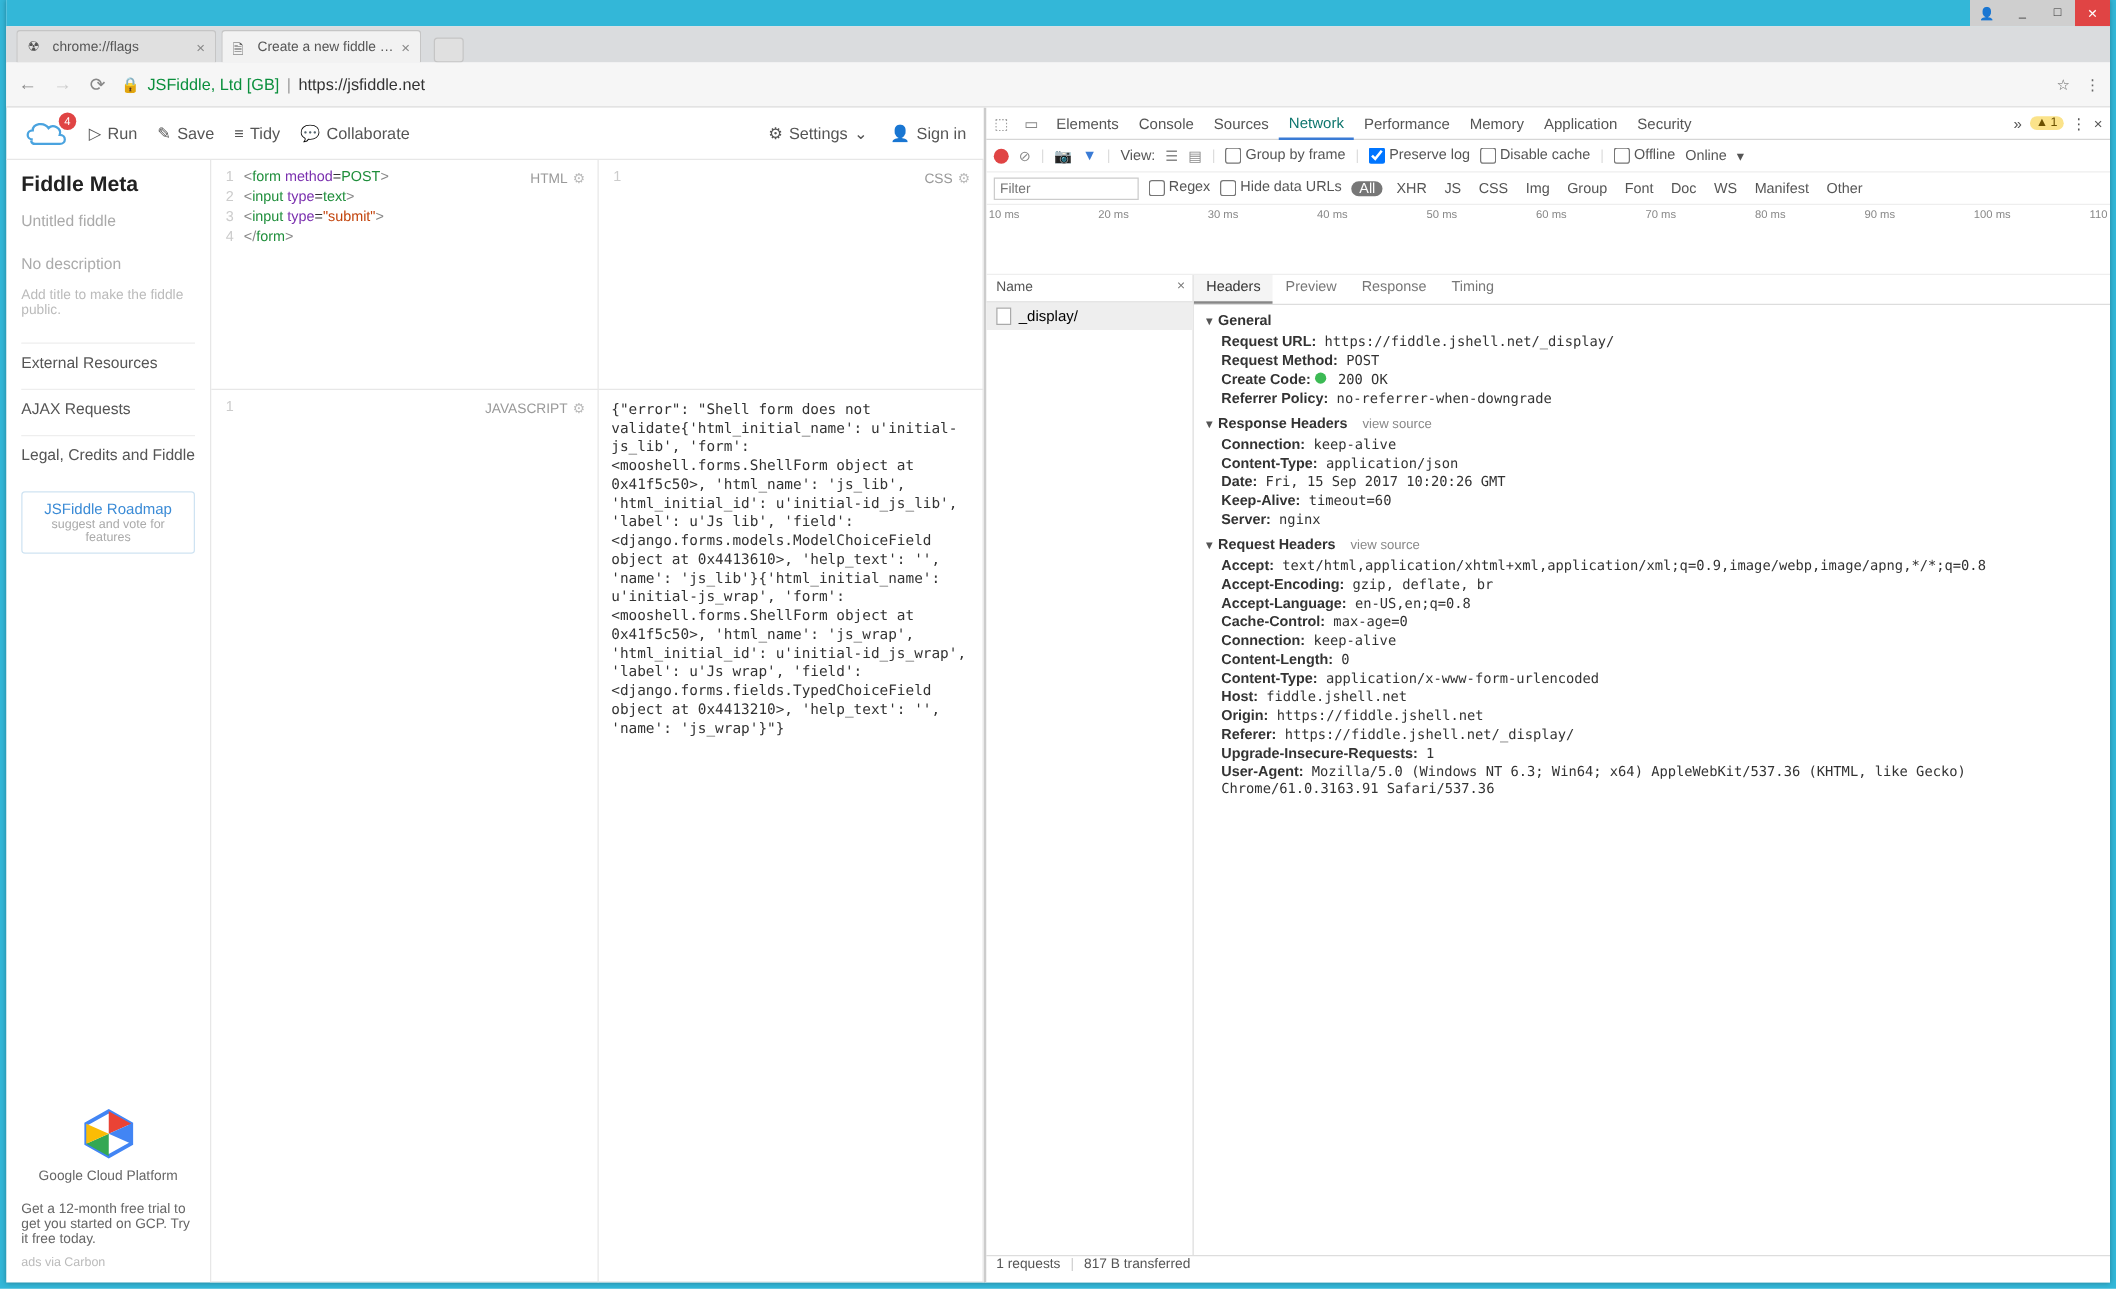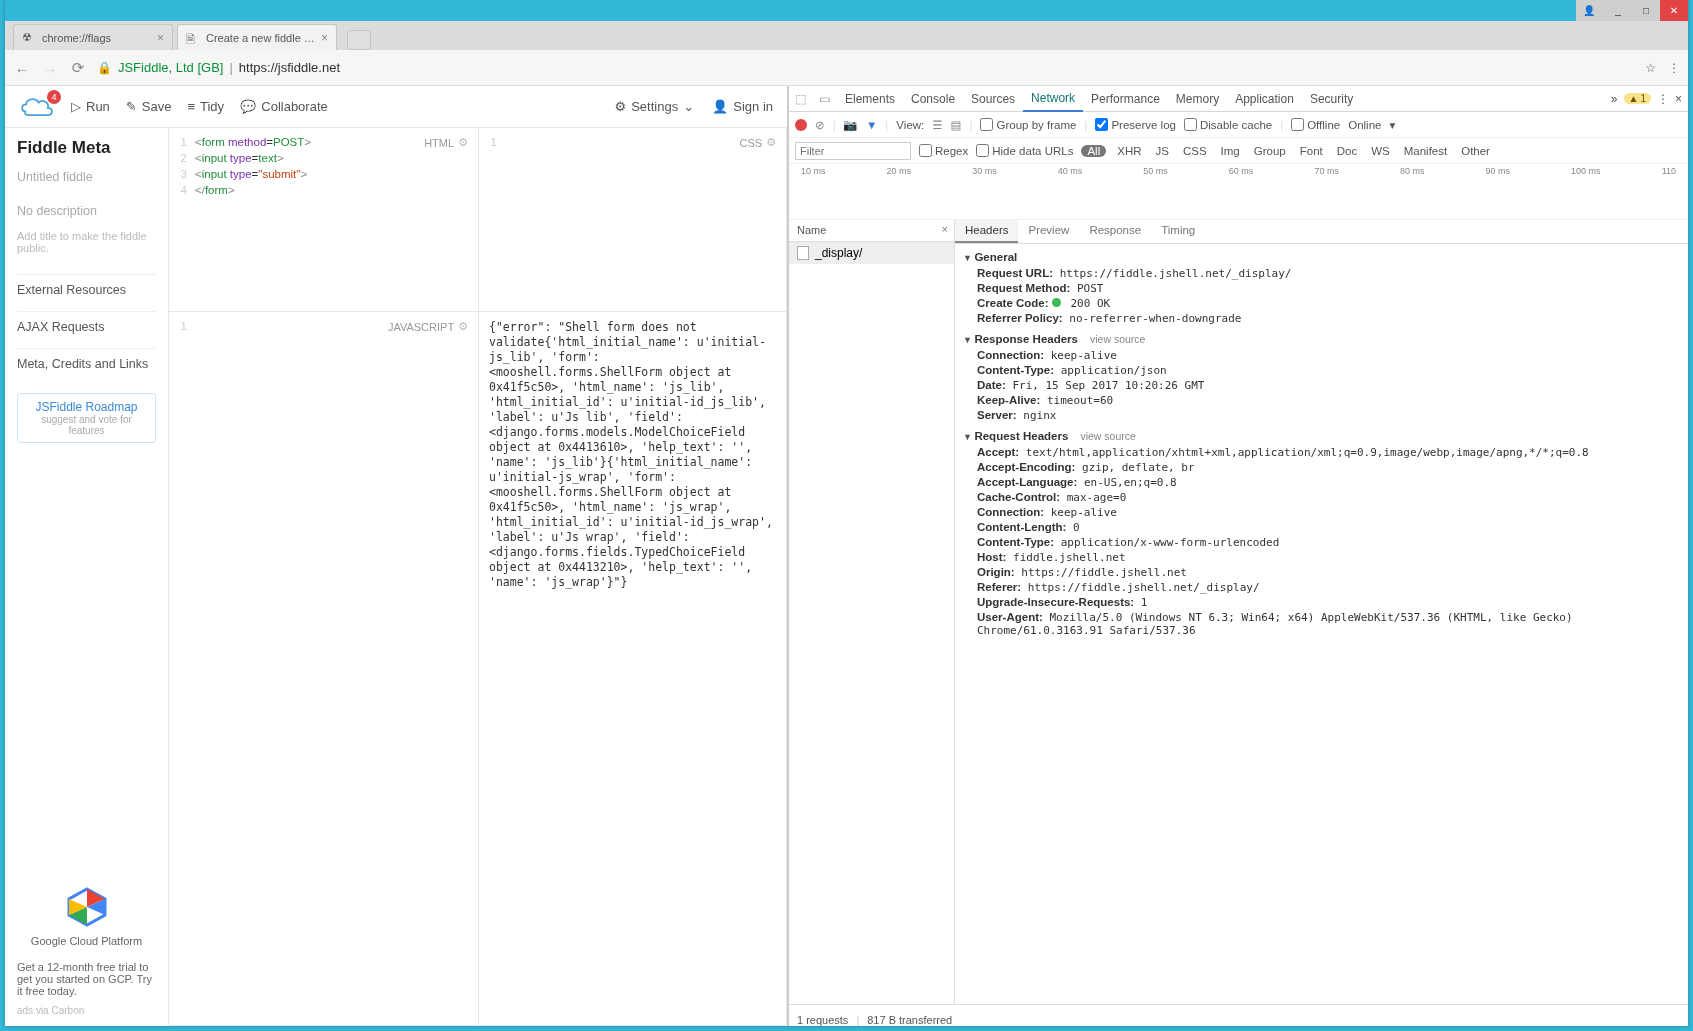--- a/index.html
+++ b/index.html
@@ -76,30 +76,30 @@
 .dt-tabs .ic { width: 24px; text-align: center; color: #888; }
 .dt-tabs .t { padding: 0 8px; height: 100%; display: flex; align-items: center; }
 .dt-tabs .t.active { color: #0f766e; border-bottom: 2px solid #3a7bd5; margin-bottom: -1px; }
 .dt-tabs .right { margin-left: auto; display: flex; align-items: center; gap: 6px; padding-right: 6px; }
 .warn { background: #fbe38a; color: #6b5100; font-size: 10px; border-radius: 8px; padding: 0 5px; display: inline-flex; align-items: center; gap: 2px; }
 
 .dt-toolbar { height: 26px; display: flex; align-items: center; gap: 8px; padding: 0 6px; border-bottom: 1px solid #eee; font-size: 11.5px; color: #555; }
 .rec { width: 12px; height: 12px; border-radius: 6px; background: #e04444; }
 .clr { color: #888; }
 .tb-ic { color: #888; }
-.chk { display: flex; align-items: center; gap: 3px; }
+.chk { display: flex; gap: 3px; }
 .chk input { margin: 0; }
 
 .dt-filter { height: 26px; display: flex; align-items: center; gap: 8px; padding: 0 6px; border-bottom: 1px solid #eee; font-size: 11.5px; color: #555; }
 .dt-filter input[type=text] { width: 116px; height: 18px; border: 1px solid #ccc; padding: 0 4px; font-size: 11px; }
 .ft { color: #555; padding: 0 3px; }
 .ft.active { background: #777; color: #fff; border-radius: 7px; padding: 0 6px; }
 
 .dt-timeline { height: 56px; border-bottom: 1px solid #eee; position: relative; font-size: 9px; color: #888; }
-.dt-timeline .ticks { display: flex; justify-content: space-between; padding: 2px 12px 0; }
+.dt-timeline .ticks { display: flex; justify-content: space-between; padding: 2px 2px 0; }
 
 .dt-body { flex: 1; display: flex; overflow: hidden; }
 .req-list { width: 166px; border-right: 1px solid #ddd; display: flex; flex-direction: column; }
 .req-list .hdr { height: 22px; border-bottom: 1px solid #ddd; padding: 4px 8px; font-size: 11px; color: #555; position: relative; }
 .req-list .hdr .xx { position: absolute; right: 6px; top: 3px; color: #777; }
 .req-row { padding: 4px 8px; font-size: 12px; background: #eee; display: flex; align-items: center; gap: 6px; }
 .doc-icon { width: 12px; height: 14px; border: 1px solid #aaa; background: #fff; }
 
 .req-detail { flex: 1; display: flex; flex-direction: column; overflow: auto; }
 .rd-tabs { height: 24px; display: flex; border-bottom: 1px solid #ddd; font-size: 11.5px; color: #777; }
@@ -108,21 +108,21 @@
 .rd-content { padding: 4px 8px; font-size: 11.5px; color: #333; }
 .sect { margin-bottom: 4px; }
 .sect-h { font-weight: bold; color: #333; padding: 3px 0; }
 .sect-h::before { content: "▼ "; font-size: 9px; color: #555; }
 .sect .vs { font-weight: normal; color: #888; font-size: 10.5px; margin-left: 12px; }
 .kv { padding: 1px 0 1px 14px; font-size: 11.5px; }
 .kv .k { font-weight: bold; }
 .kv .v { font-family: Menlo, Consolas, monospace; font-size: 11px; color: #333; }
 .status-dot { display: inline-block; width: 9px; height: 9px; border-radius: 5px; background: #3cba54; margin-right: 3px; }
 
-.dt-status { height: 22px; border-top: 1px solid #ddd; font-size: 11px; color: #555; display: flex; align-items: flex-end; padding: 0 8px; gap: 8px; }
+.dt-status { height: 22px; border-top: 1px solid #ddd; font-size: 11px; color: #555; display: flex; align-items: flex-start; padding: 0 8px; gap: 8px; }
 </style>
 </head>
 <body>
 
 <div class="chrome-window">
   <div class="win-titlebar">
     <div class="win-btn">👤</div>
     <div class="win-btn">_</div>
     <div class="win-btn">□</div>
     <div class="win-btn close">✕</div>
@@ -198,21 +198,21 @@
       </div>
 
       <div class="jsf-body">
         <div class="sidebar">
           <h4>Fiddle Meta</h4>
           <div class="muted">Untitled fiddle</div>
           <div class="muted" style="margin-top:14px">No description</div>
           <div class="hint">Add title to make the fiddle public.</div>
           <div class="link">External Resources</div>
           <div class="link">AJAX Requests</div>
-          <div class="link">Meta, Credits and Links</div>
+          <div class="link">Legal, Credits and Fiddle</div>
           <div class="roadmap">
             <div class="t1">JSFiddle Roadmap</div>
             <div class="t2">suggest and vote for features</div>
           </div>
           <div class="ad">
             <div class="gcp-icon">
               <svg viewBox="0 0 44 44">
                   <polygon points="22,4 40,14 40,30 22,40 4,30 4,14" fill="none" stroke="#4285f4" stroke-width="3"></polygon>
                   <polygon points="22,4 40,14 22,22" fill="#ea4335"></polygon>
                   <polygon points="40,14 40,30 22,22" fill="#4285f4"></polygon>

